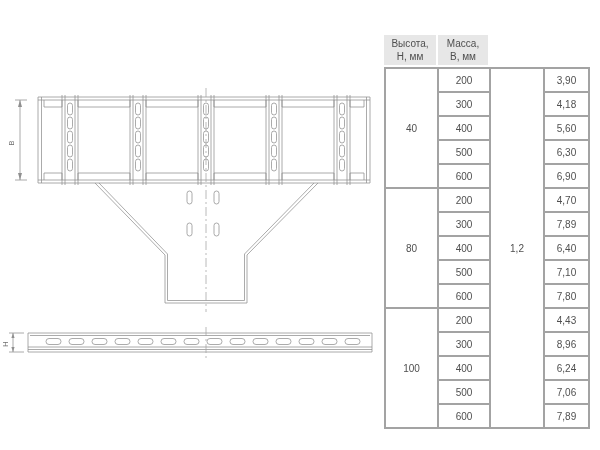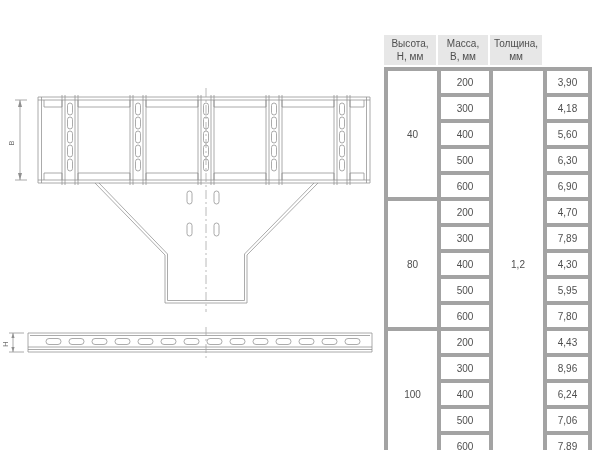--- a/index.html
+++ b/index.html
@@ -12,21 +12,21 @@
   .spec-table{position:absolute;left:384px;top:35px;width:204px;}
   .thead{display:grid;grid-template-columns:52px 50px 52px 44px;gap:2px;margin-bottom:2px;}
   .th{
     background:#e7e7e7;color:#4f4f4f;font-size:10px;line-height:1.3;height:30px;
     display:flex;align-items:center;justify-content:center;text-align:center;white-space:pre-line;
   }
   table.tbody{
     border-collapse:collapse;width:204px;height:351px;table-layout:fixed;
   }
   table.tbody td{
-    border:4px solid #a3a3a3;text-align:center;vertical-align:middle;
+    border:2px solid #a3a3a3;text-align:center;vertical-align:middle;
     font-size:10px;color:#4f4f4f;padding:0;height:22px;background:#fff;
   }
   col.c1{width:53px;} col.c2{width:52px;} col.c3{width:54px;} col.c4{width:45px;}
 </style>
 </head>
 <body>
 
 <div class="canvas">
 
   <svg class="drawing-svg" width="600" height="450" viewBox="0 0 600 450" stroke="#8f8f8f" stroke-width="0.75" fill="none">
@@ -181,22 +181,20 @@
       </g>
     </g>
   </svg>
 
   <div class="spec-table">
     <div class="thead">
       <div class="th">Высота,
 Н, мм</div>
       <div class="th">Масса,
 В, мм</div>
-      <div class="th">Толщина,
-мм</div>
     </div>
     <table class="tbody">
       <colgroup>
           <col class="c1">
           <col class="c2">
           <col class="c3">
           <col class="c4">
         </colgroup>
 
       <tbody>
@@ -227,25 +225,25 @@
         <td rowspan="5">80</td>
         <td>200</td>
         <td>4,70</td>
       </tr>
       <tr>
             <td>300</td>
             <td>7,89</td>
           </tr>
       <tr>
             <td>400</td>
-            <td>4,30</td>
+            <td>6,40</td>
           </tr>
       <tr>
             <td>500</td>
-            <td>5,95</td>
+            <td>7,10</td>
           </tr>
       <tr>
             <td>600</td>
             <td>7,80</td>
           </tr>
 
       <tr>
         <td rowspan="5">100</td>
         <td>200</td>
         <td>4,43</td>

